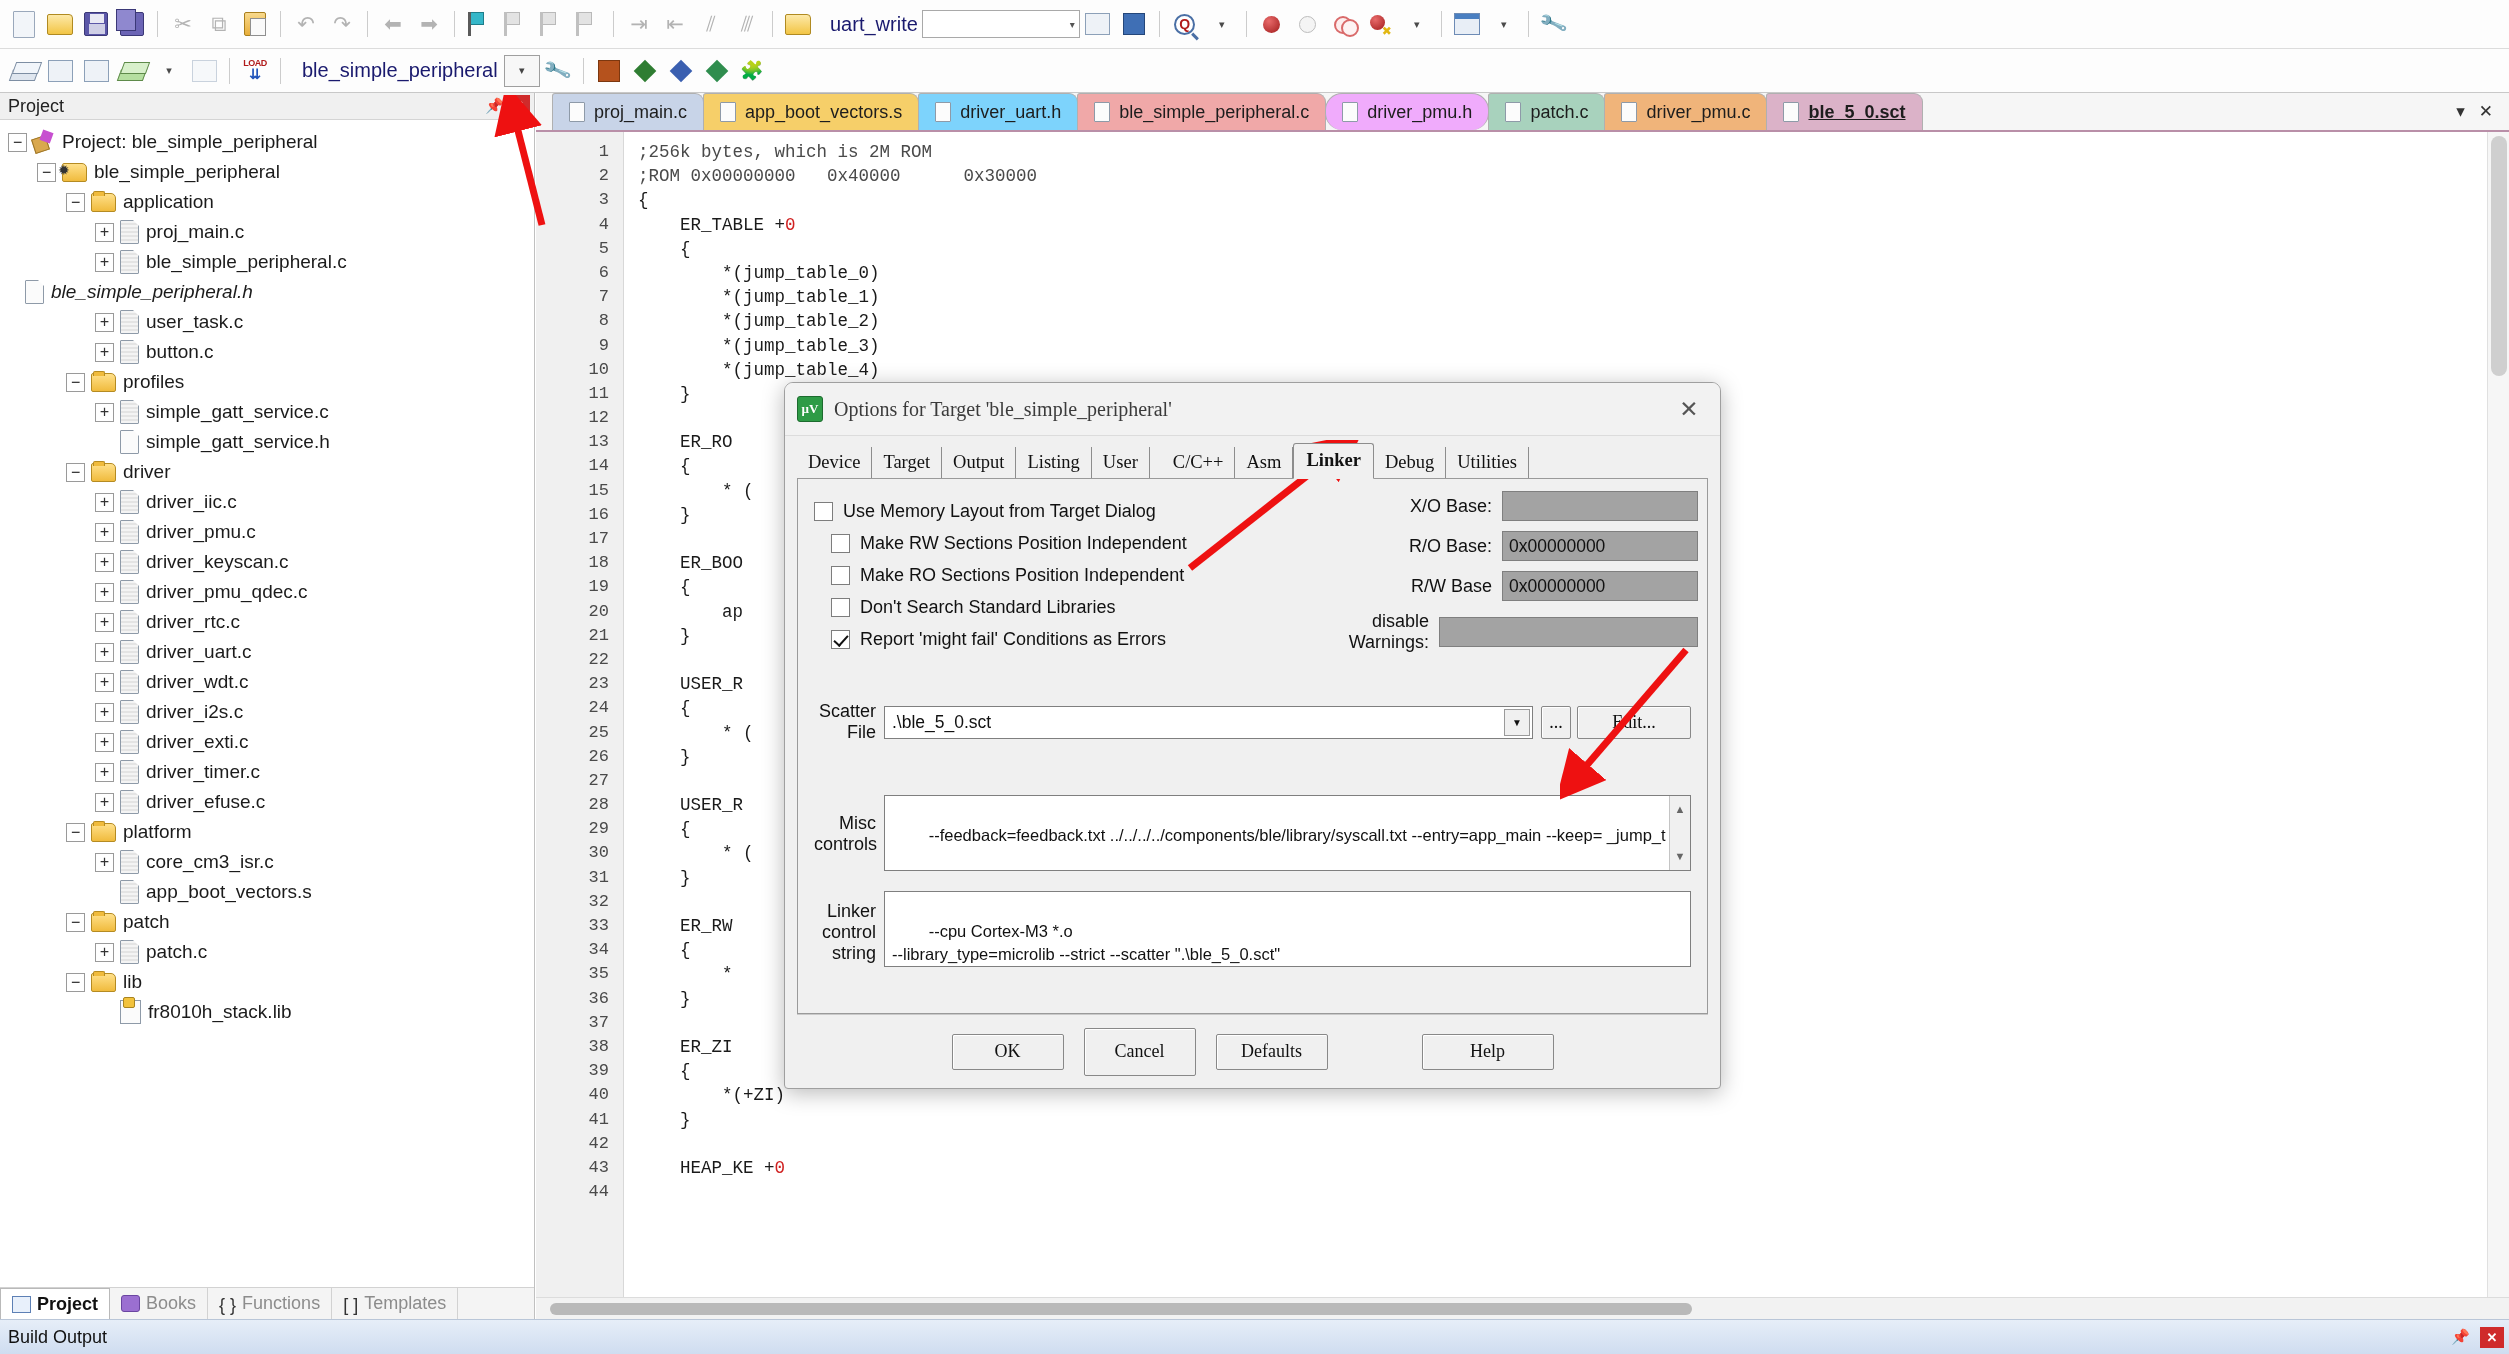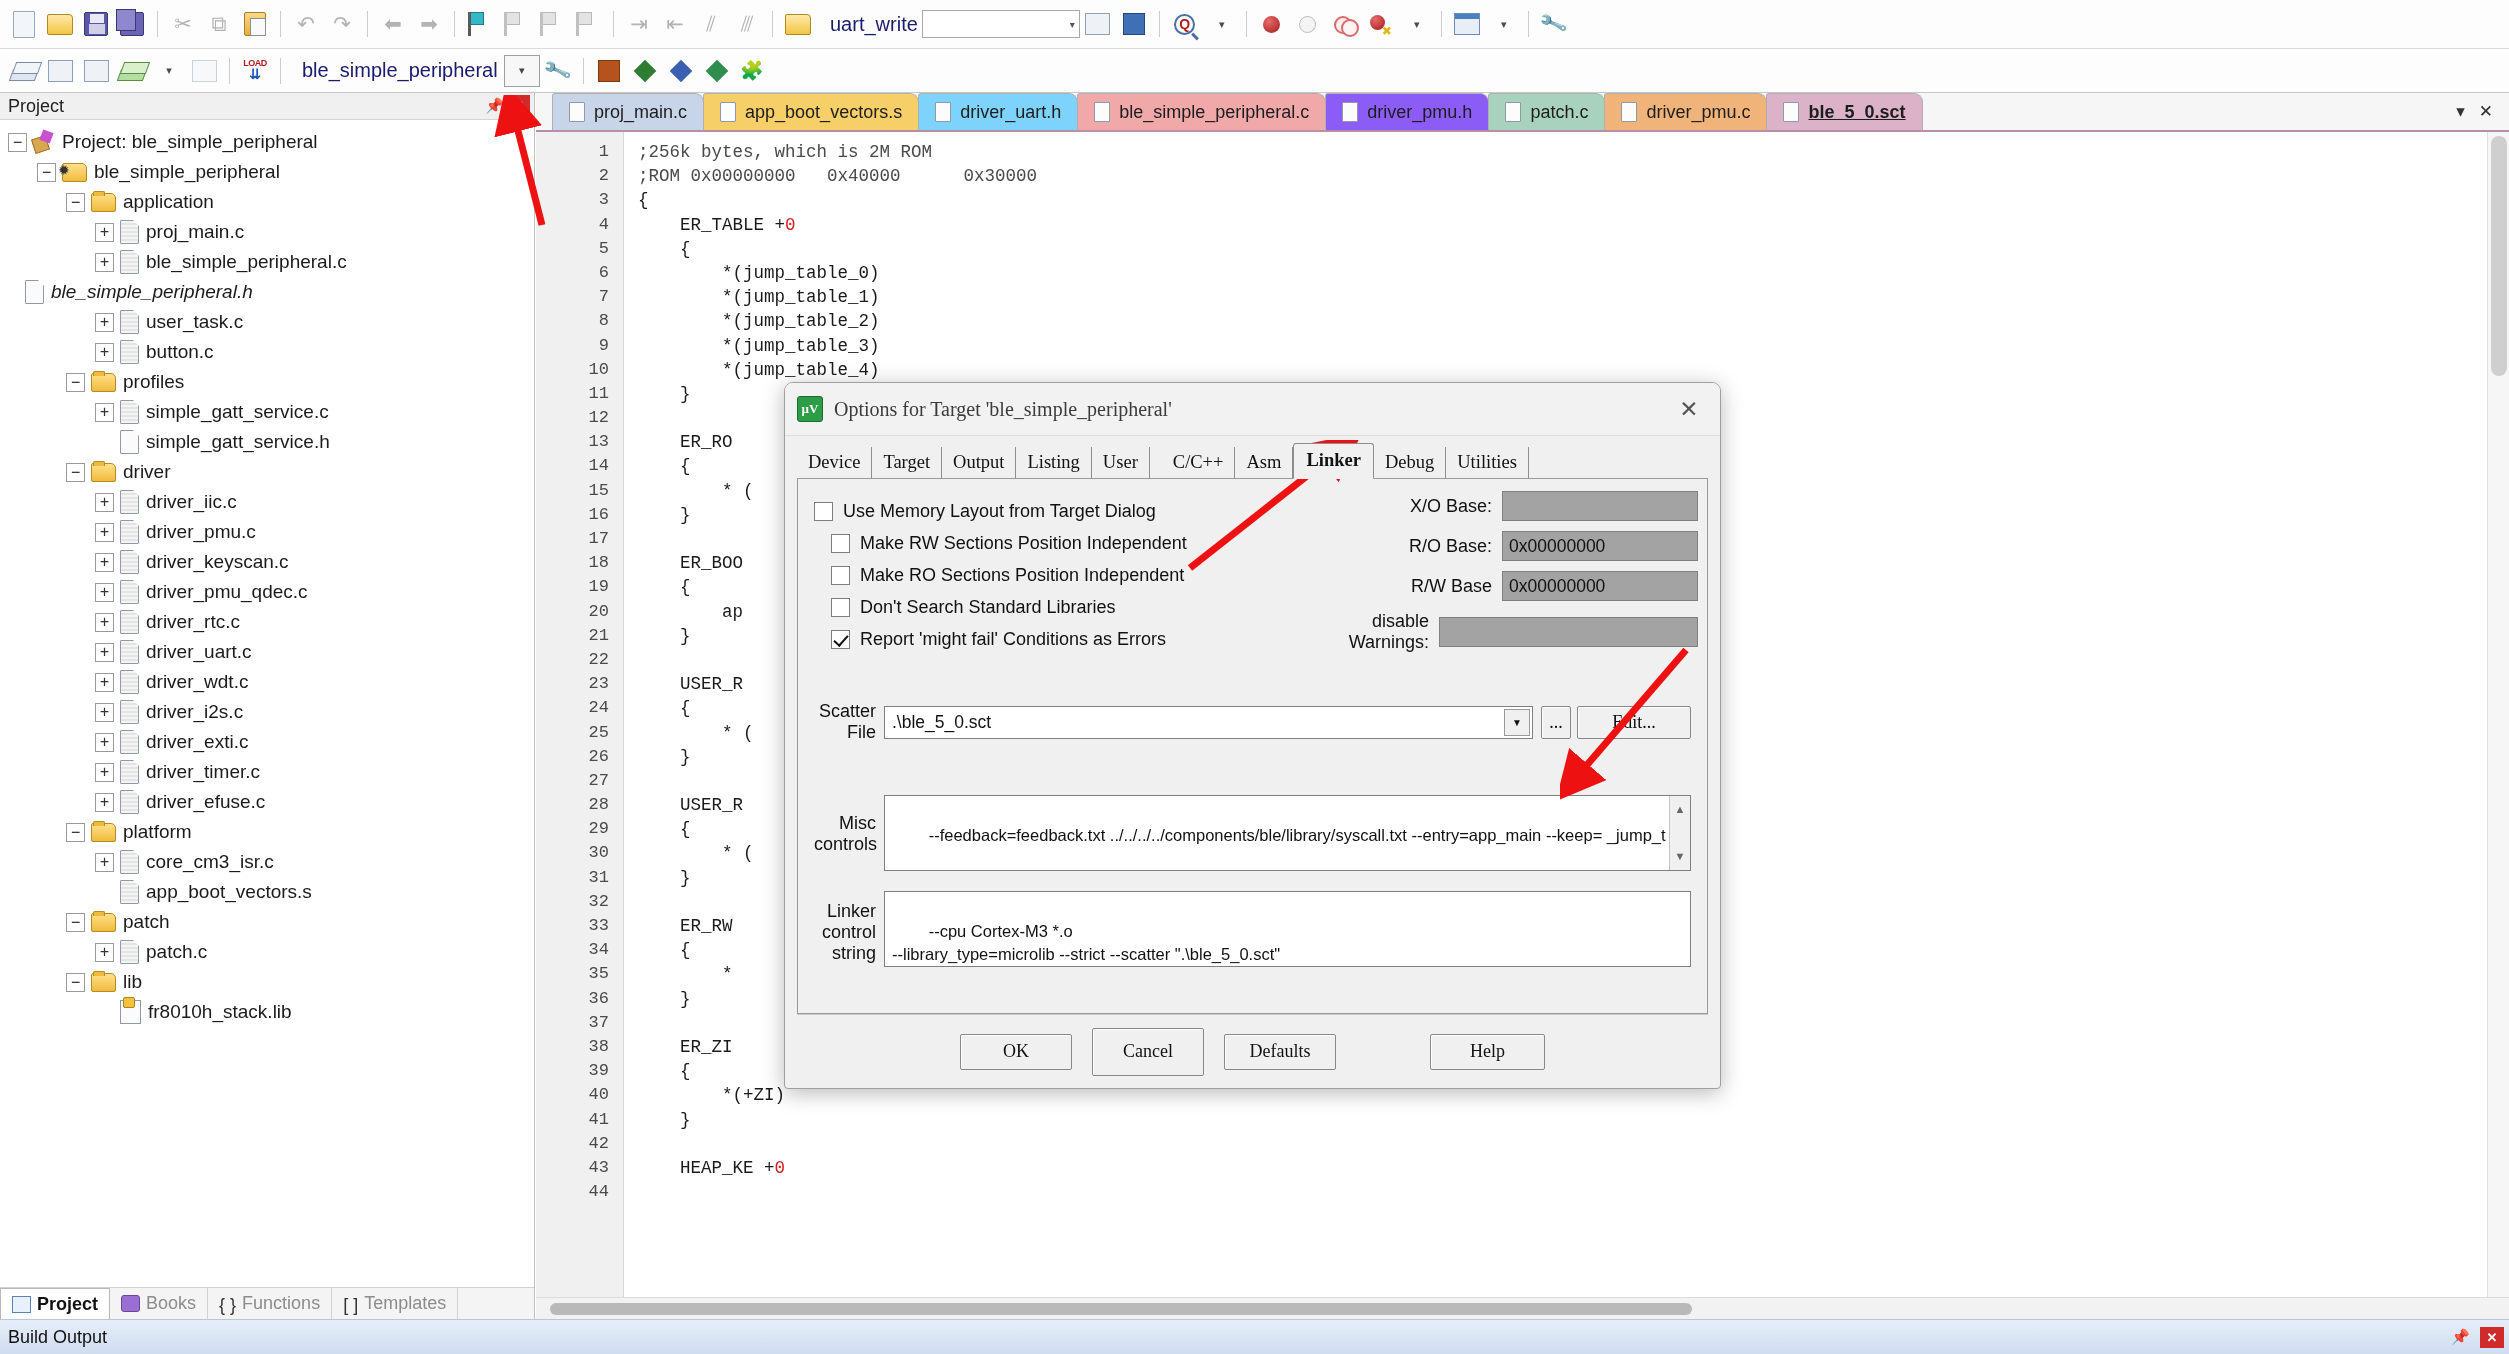--- a/index.html
+++ b/index.html
@@ -680,21 +680,21 @@
         <span class="lbl">app_boot_vectors.s</span>
       </div>
       <div class="etab" style="background: #7dd3fc;">
         <span class="tab-file-ico"></span>
         <span class="lbl">driver_uart.h</span>
       </div>
       <div class="etab" style="background: rgb(240, 168, 168);">
         <span class="tab-file-ico"></span>
         <span class="lbl">ble_simple_peripheral.c</span>
       </div>
-      <div class="etab" style="background: #8b5cf6;">
+      <div class="etab" style="background: #f0abfc; border-radius: 17px;">
         <span class="tab-file-ico"></span>
         <span class="lbl">driver_pmu.h</span>
       </div>
       <div class="etab" style="background: rgb(168, 210, 189);">
         <span class="tab-file-ico"></span>
         <span class="lbl">patch.c</span>
       </div>
       <div class="etab" style="background: rgb(240, 180, 122);">
         <span class="tab-file-ico"></span>
         <span class="lbl">driver_pmu.c</span>
@@ -914,21 +914,21 @@
       <div class="textarea" style="flex:1;margin-left:8px;height:76px;">
         <span>--cpu Cortex-M3 *.o
 --library_type=microlib --strict --scatter ".\ble_5_0.sct"</span>
       </div>
     </div>
   </div>
   <div id="dlg-footer">
       <div class="btn" style="width: 112px; height: 36px; margin-left: 0px;">OK</div>
       <div class="btn" style="width: 112px; height: 48px; margin-left: 12px;">Cancel</div>
       <div class="btn" style="width: 112px; height: 36px; margin-left: 12px;">Defaults</div>
-      <div class="btn" style="width: 115px; height: 36px; margin-left: 86px;">Help</div>
+      <div class="btn" style="width: 132px; height: 36px; margin-left: 86px;">Help</div>
     </div>
 </div>
 
 <svg class="arrow-svg" style="left:470px;top:95px;" width="120" height="140">
   <defs>
       <marker id="ah1" markerWidth="7" markerHeight="7" refX="3" refY="3.5" orient="auto">
     <polygon points="0 0, 7 3.5, 0 7" fill="#ee1111"></polygon>
       </marker>
     </defs>
   <path d="M 72 130 L 43 16" stroke="#ee1111" stroke-width="7" fill="none" marker-end="url(#ah1)"></path>

